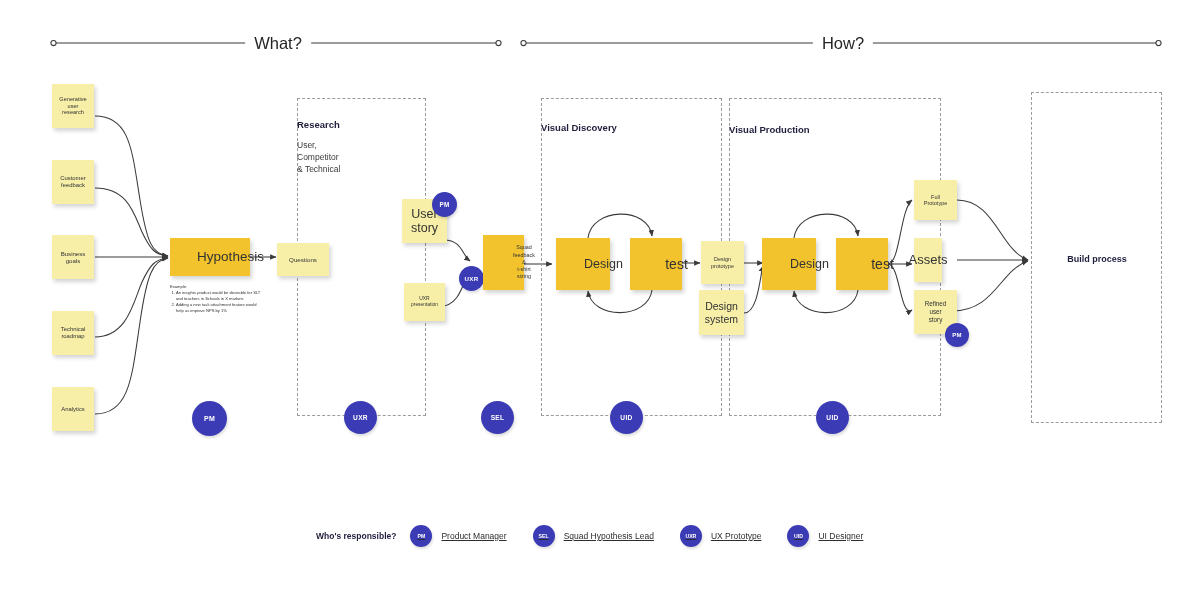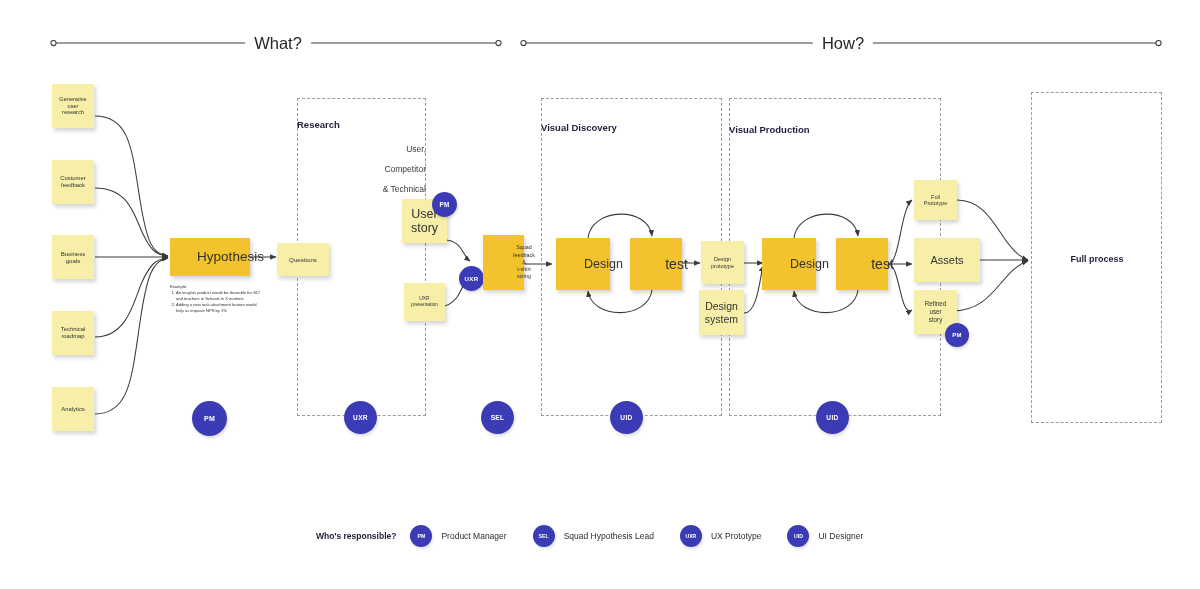--- a/index.html
+++ b/index.html
@@ -20,22 +20,22 @@
 
   
   .zone{
     position:absolute;border:1px dashed #9b9b9b;box-sizing:border-box;
   }
   .zone-title{
     position:absolute;left:0;right:0;
     font-size:9.5px;font-weight:bold;color:#1f1f3d;
   }
   .zone-sub{
-    position:absolute;left:0;right:0;text-align:right;
-    font-size:8.5px;line-height:20px;color:#3a3a3a;
+    position:absolute;left:0;right:0;text-align:left;
+    font-size:8.5px;line-height:12px;color:#3a3a3a;
   }
 
   
   .note{
     position:absolute;box-sizing:border-box;
     display:flex;align-items:center;justify-content:center;
     text-align:center;color:#333333;
     background:#f7efa8;
     box-shadow:2px 3px 4px rgba(0,0,0,0.17);
   }
@@ -71,21 +71,21 @@
 
   
   .build-label{
     position:absolute;font-size:9px;font-weight:bold;color:#1f1f3d;
     white-space:nowrap;transform:translate(-50%,-50%);
   }
 
   
   .legend{position:absolute;left:316px;top:526px;height:20px;display:flex;align-items:center;}
   .legend-title{font-size:8.5px;font-weight:bold;color:#1f1f3d;margin-right:14px;}
-  .legend-item{display:flex;align-items:center;margin-right:26px;}
+  .legend-item{display:flex;align-items:center;margin-right:26px;text-decoration:underline;}
   .legend-badge{
     width:22px;height:22px;border-radius:50%;background:#3b3bb5;color:#fff;
     display:flex;align-items:center;justify-content:center;
     font-size:5.2px;font-weight:bold;margin-right:9px;
     box-shadow:1px 2px 3px rgba(0,0,0,0.13);
   }
   .legend-text{font-size:8.5px;color:#2d2d2d;white-space:nowrap;}
 </style>
 </head>
 <body>
@@ -169,21 +169,21 @@
   <div class="zone" style="left:1031px;top:92px;width:131px;height:331px;"></div>
 
   <div class="zone-title" style="left:297px;top:119px;width:129px;">Research</div>
   <div class="zone-sub" style="left:297px;top:139px;width:129px;white-space:pre-line;">User,
 Competitor
 &amp; Technical</div>
 
   <div class="zone-title" style="left:541px;top:122px;width:181px;">Visual Discovery</div>
   <div class="zone-title" style="left:729px;top:124px;width:212px;">Visual Production</div>
 
-  <div class="build-label" style="left:1097px;top:259px;">Full process</div>
+  <div class="build-label" style="left:1097px;top:259px;">Build process</div>
 
   <div class="note" style="left:52px;top:84px;width:42px;height:44px;font-size:5.6px;">
     <span class="txt" style="white-space:pre-line;">Generative
 user
 research</span>
   </div>
   <div class="note" style="left:52px;top:160px;width:42px;height:44px;font-size:5.9px;">
     <span class="txt" style="white-space:pre-line;">Customer
 feedback</span>
   </div>
@@ -274,21 +274,21 @@
     <span class="txt">test</span>
   </div>
   <div class="badge" style="left:816px;top:401px;width:33px;height:33px;font-size:6.6px;box-shadow:1px 2px 3px rgba(0,0,0,0.14);">
     <span>UID</span>
   </div>
 
   <div class="note" style="left:914px;top:180px;width:43px;height:40px;font-size:5.5px;">
     <span class="txt" style="white-space:pre-line;">Full
 Prototype</span>
   </div>
-  <div class="note" style="left:914px;top:238px;width:66px;height:44px;font-size:11px;">
+  <div class="note" style="left:914px;top:238px;width:28px;height:44px;font-size:13px;">
     <span class="txt">Assets</span>
   </div>
   <div class="note" style="left:914px;top:290px;width:43px;height:44px;font-size:6.3px;">
     <span class="txt" style="white-space:pre-line;line-height:1.28;">Refined
 user
 story</span>
   </div>
   <div class="badge" style="left:945px;top:323px;width:24px;height:24px;font-size:6px;box-shadow:1px 2px 3px rgba(0,0,0,0.14);">
     <span>PM</span>
   </div>

